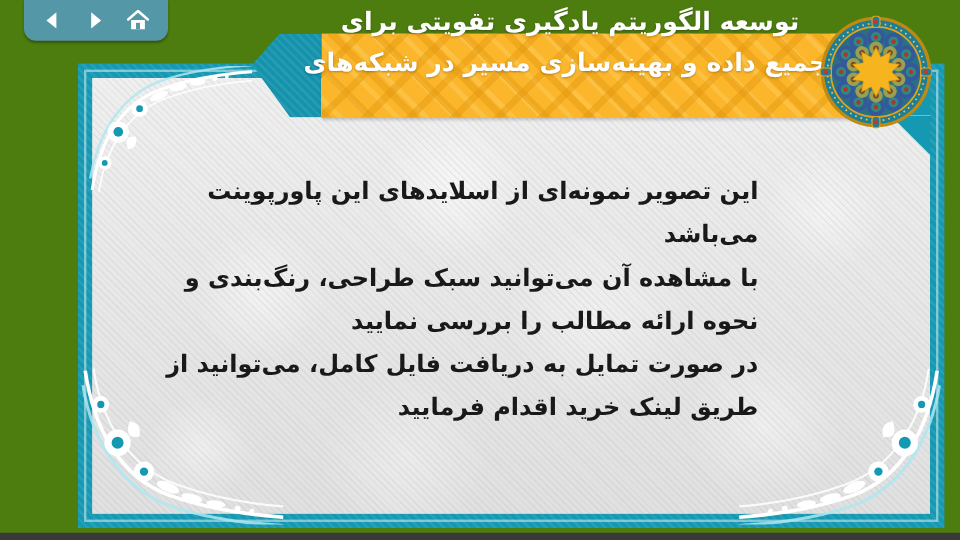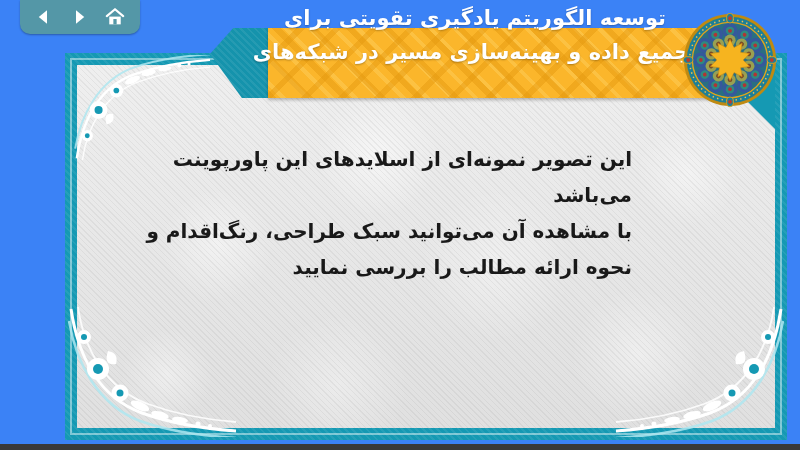--- a/index.html
+++ b/index.html
@@ -1,17 +1,17 @@
 <!DOCTYPE html>
 <html lang="fa"><head>
 <meta charset="utf-8">
 <style>
   html,body{margin:0;padding:0;}
   .stage{position:relative;width:800px;height:450px;overflow:hidden;
-         background:#3b82f6;font-family:"DejaVu Sans",sans-serif;}
+         background:#4d7c0f;font-family:"DejaVu Sans",sans-serif;}
 
   
   .navbar{position:absolute;left:20px;top:0;width:120px;height:34px;z-index:40;
           background:#5497a7;border-radius:0 0 10px 10px;
           display:flex;align-items:center;justify-content:space-around;padding:0 6px;box-sizing:border-box;
           box-shadow:0 1px 2px rgba(0,0,0,0.3);}
   .nav-btn{background:none;border:none;padding:2px;cursor:pointer;line-height:0;}
   .nav-btn svg{display:block;}
 
   
@@ -181,17 +181,18 @@
       <svg width="20" height="18" viewBox="0 0 24 22">
         <path d="M2 10 L12 1.5 L22 10" fill="none" stroke="#ffffff" stroke-width="2.6" stroke-linecap="round" stroke-linejoin="round"></path>
         <path d="M5 10.5 L5 20 H19 V10.5" fill="#ffffff"></path>
         <rect x="10" y="13.5" width="4" height="6.5" fill="#5497a7"></rect>
       </svg>
     </button>
   </div>
 
   <div class="body-block">
     <div>این تصویر نمونه‌ای از اسلایدهای این پاورپوینت می‌باشد</div>
-    <div>با مشاهده آن می‌توانید سبک طراحی، رنگ‌اقدام و نحوه ارائه مطالب را بررسی نمایید</div>
+    <div>با مشاهده آن می‌توانید سبک طراحی، رنگ‌بندی و نحوه ارائه مطالب را بررسی نمایید</div>
+    <div>در صورت تمایل به دریافت فایل کامل، می‌توانید از طریق لینک خرید اقدام فرمایید</div>
   </div>
 
   <div class="bottom-strip"></div>
 </div>
 
 </body></html>

